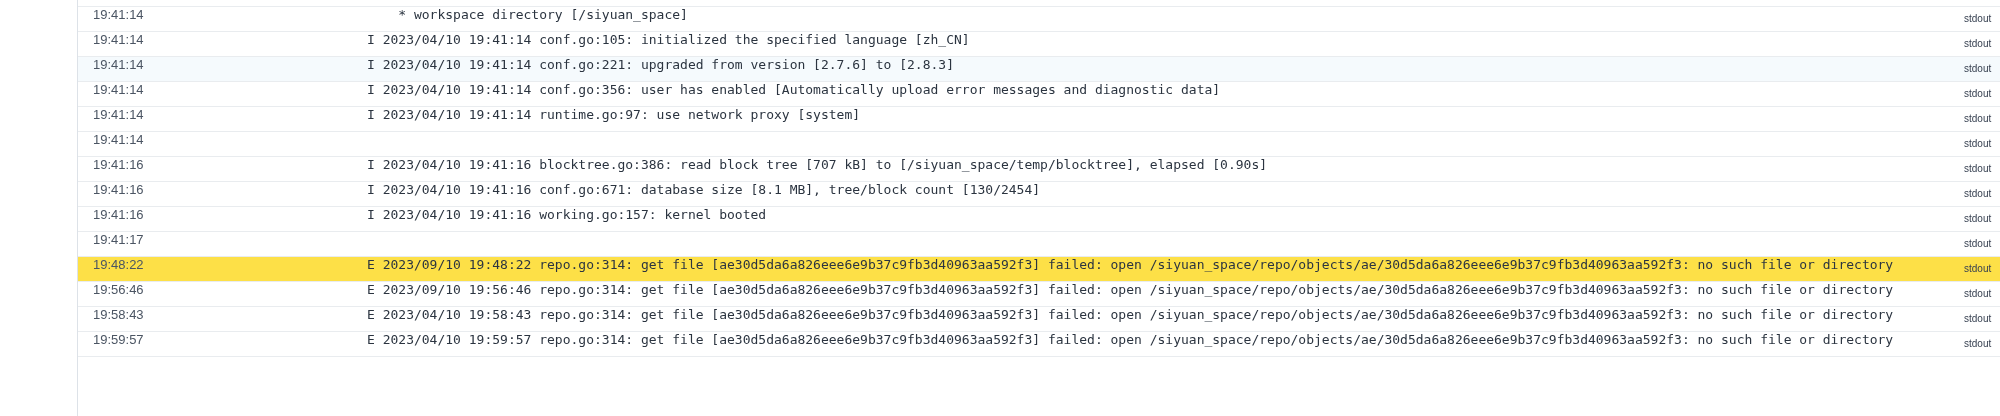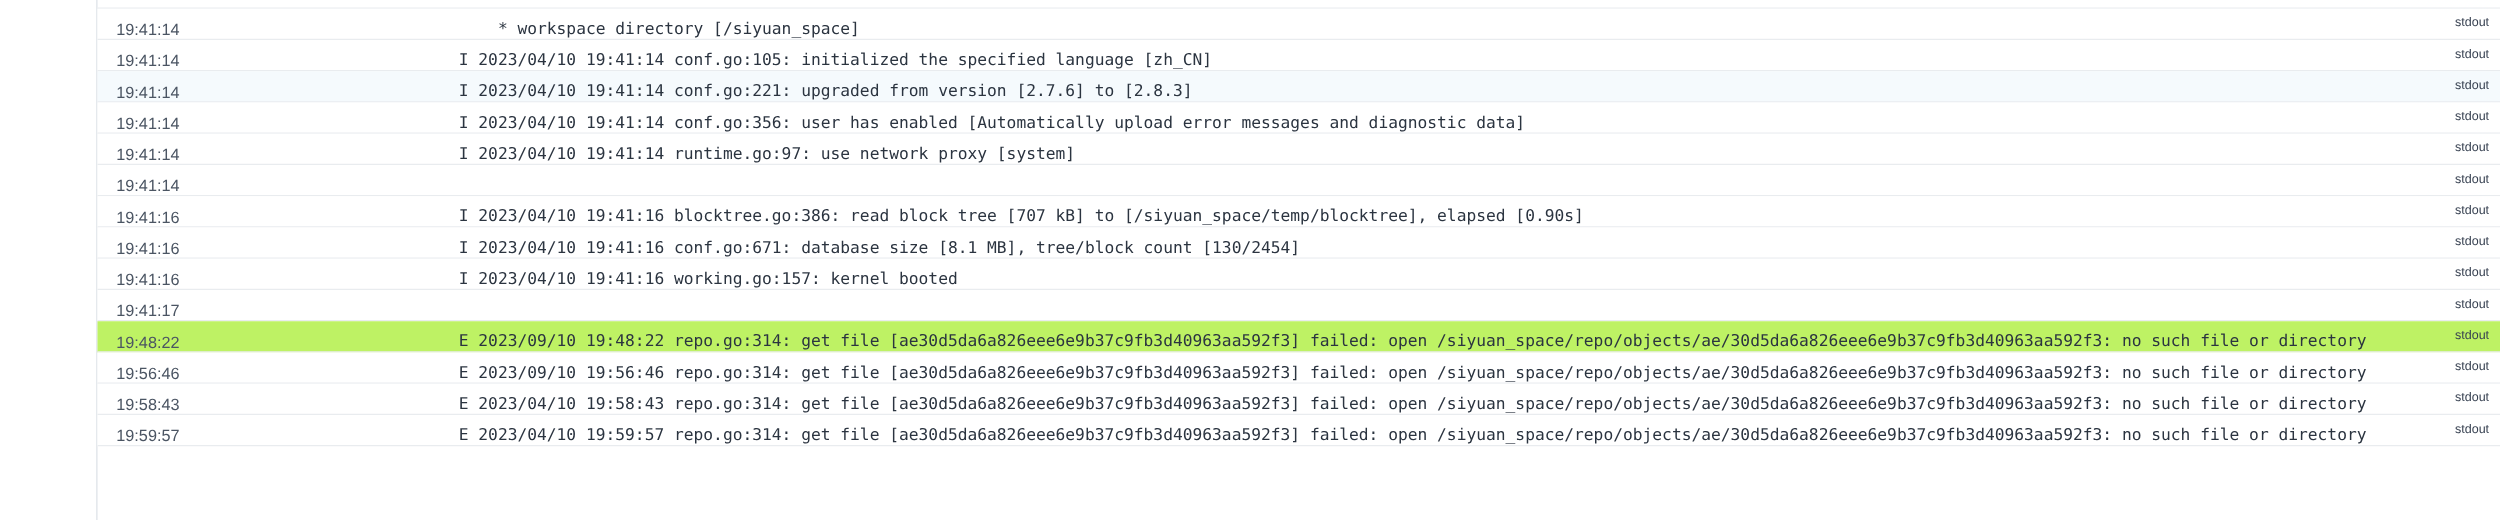--- a/index.html
+++ b/index.html
@@ -30,43 +30,42 @@
     min-width: 0;
   }
   .rows {
     border-top: 1px solid #e9ecef;
   }
   .row {
     position: relative;
     height: 24px;
     border-bottom: 1px solid #e9ecef;
     display: flex;
-    align-items: flex-end;
+    align-items: flex-start;
     background: #ffffff;
     cursor: default;
   }
   .row.tint-light { background: #f5fafd; }
-  .row.tint-strong { background: #bef264; }
+  .row.tint-strong { background: #fde047; }
   .time {
     flex: 0 0 auto;
     width: 274px;
     padding-left: 15px;
     font-family: "Liberation Sans", sans-serif;
     font-size: 13px;
     color: #4b5563;
     white-space: nowrap;
   }
   .msg {
     flex: 1 1 auto;
     font-family: "DejaVu Sans Mono", "Liberation Mono", monospace;
     font-size: 13px;
     color: #2b3440;
     white-space: pre;
     overflow: hidden;
-    margin-top: 16px;
   }
   .stream {
     position: absolute;
     left: 1886px;
     top: 0;
     height: 24px;
     line-height: 24px;
     font-family: "Liberation Sans", sans-serif;
     font-size: 10px;
     color: #374151;

